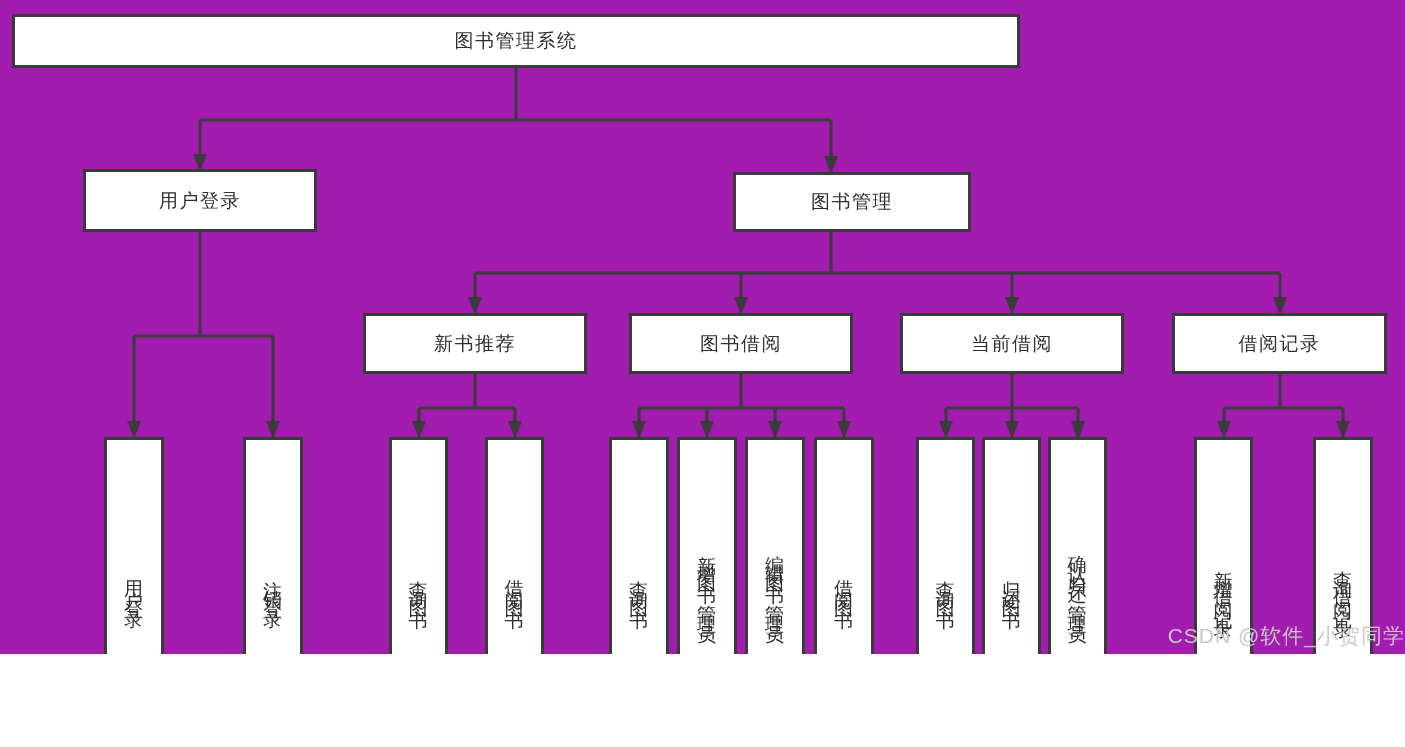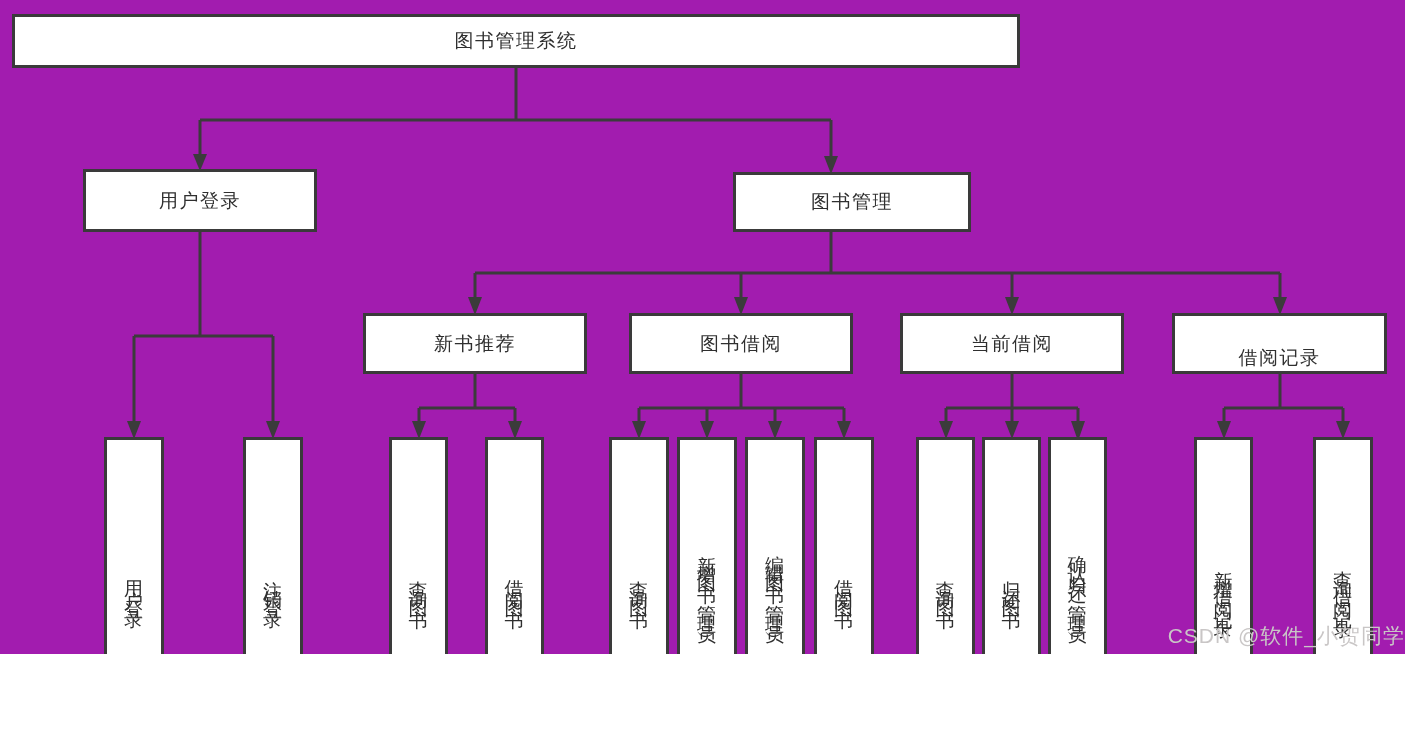--- a/index.html
+++ b/index.html
@@ -53,21 +53,21 @@
 
   
   .n-login { left: 83px;  top: 169px; width: 234px; height: 63px; }
   .n-mgmt  { left: 716px; top: 172px; width: 238px; height: 60px; margin-left: 17px; }
 
   
   .n-l3 { top: 313px; height: 61px; }
   .n-newbook { left: 363px;  width: 224px; }
   .n-borrow  { left: 629px;  width: 224px; }
   .n-current { left: 900px;  width: 224px; text-align: center; }
-  .n-records { left: 1172px; width: 215px; align-items: flex-end; }
+  .n-records { left: 1172px; width: 215px; }
 
   
   .leaf { top: 437px; height: 296px; width: 60px; }
   .lf-a1 { left: 104px; }
   .lf-a2 { left: 243px; }
   .lf-b1 { left: 389px; width: 59px; }
   .lf-b2 { left: 485px; width: 59px; }
   .lf-c1 { left: 609px; }
   .lf-c2 { left: 677px; }
   .lf-c3 { left: 745px; }

